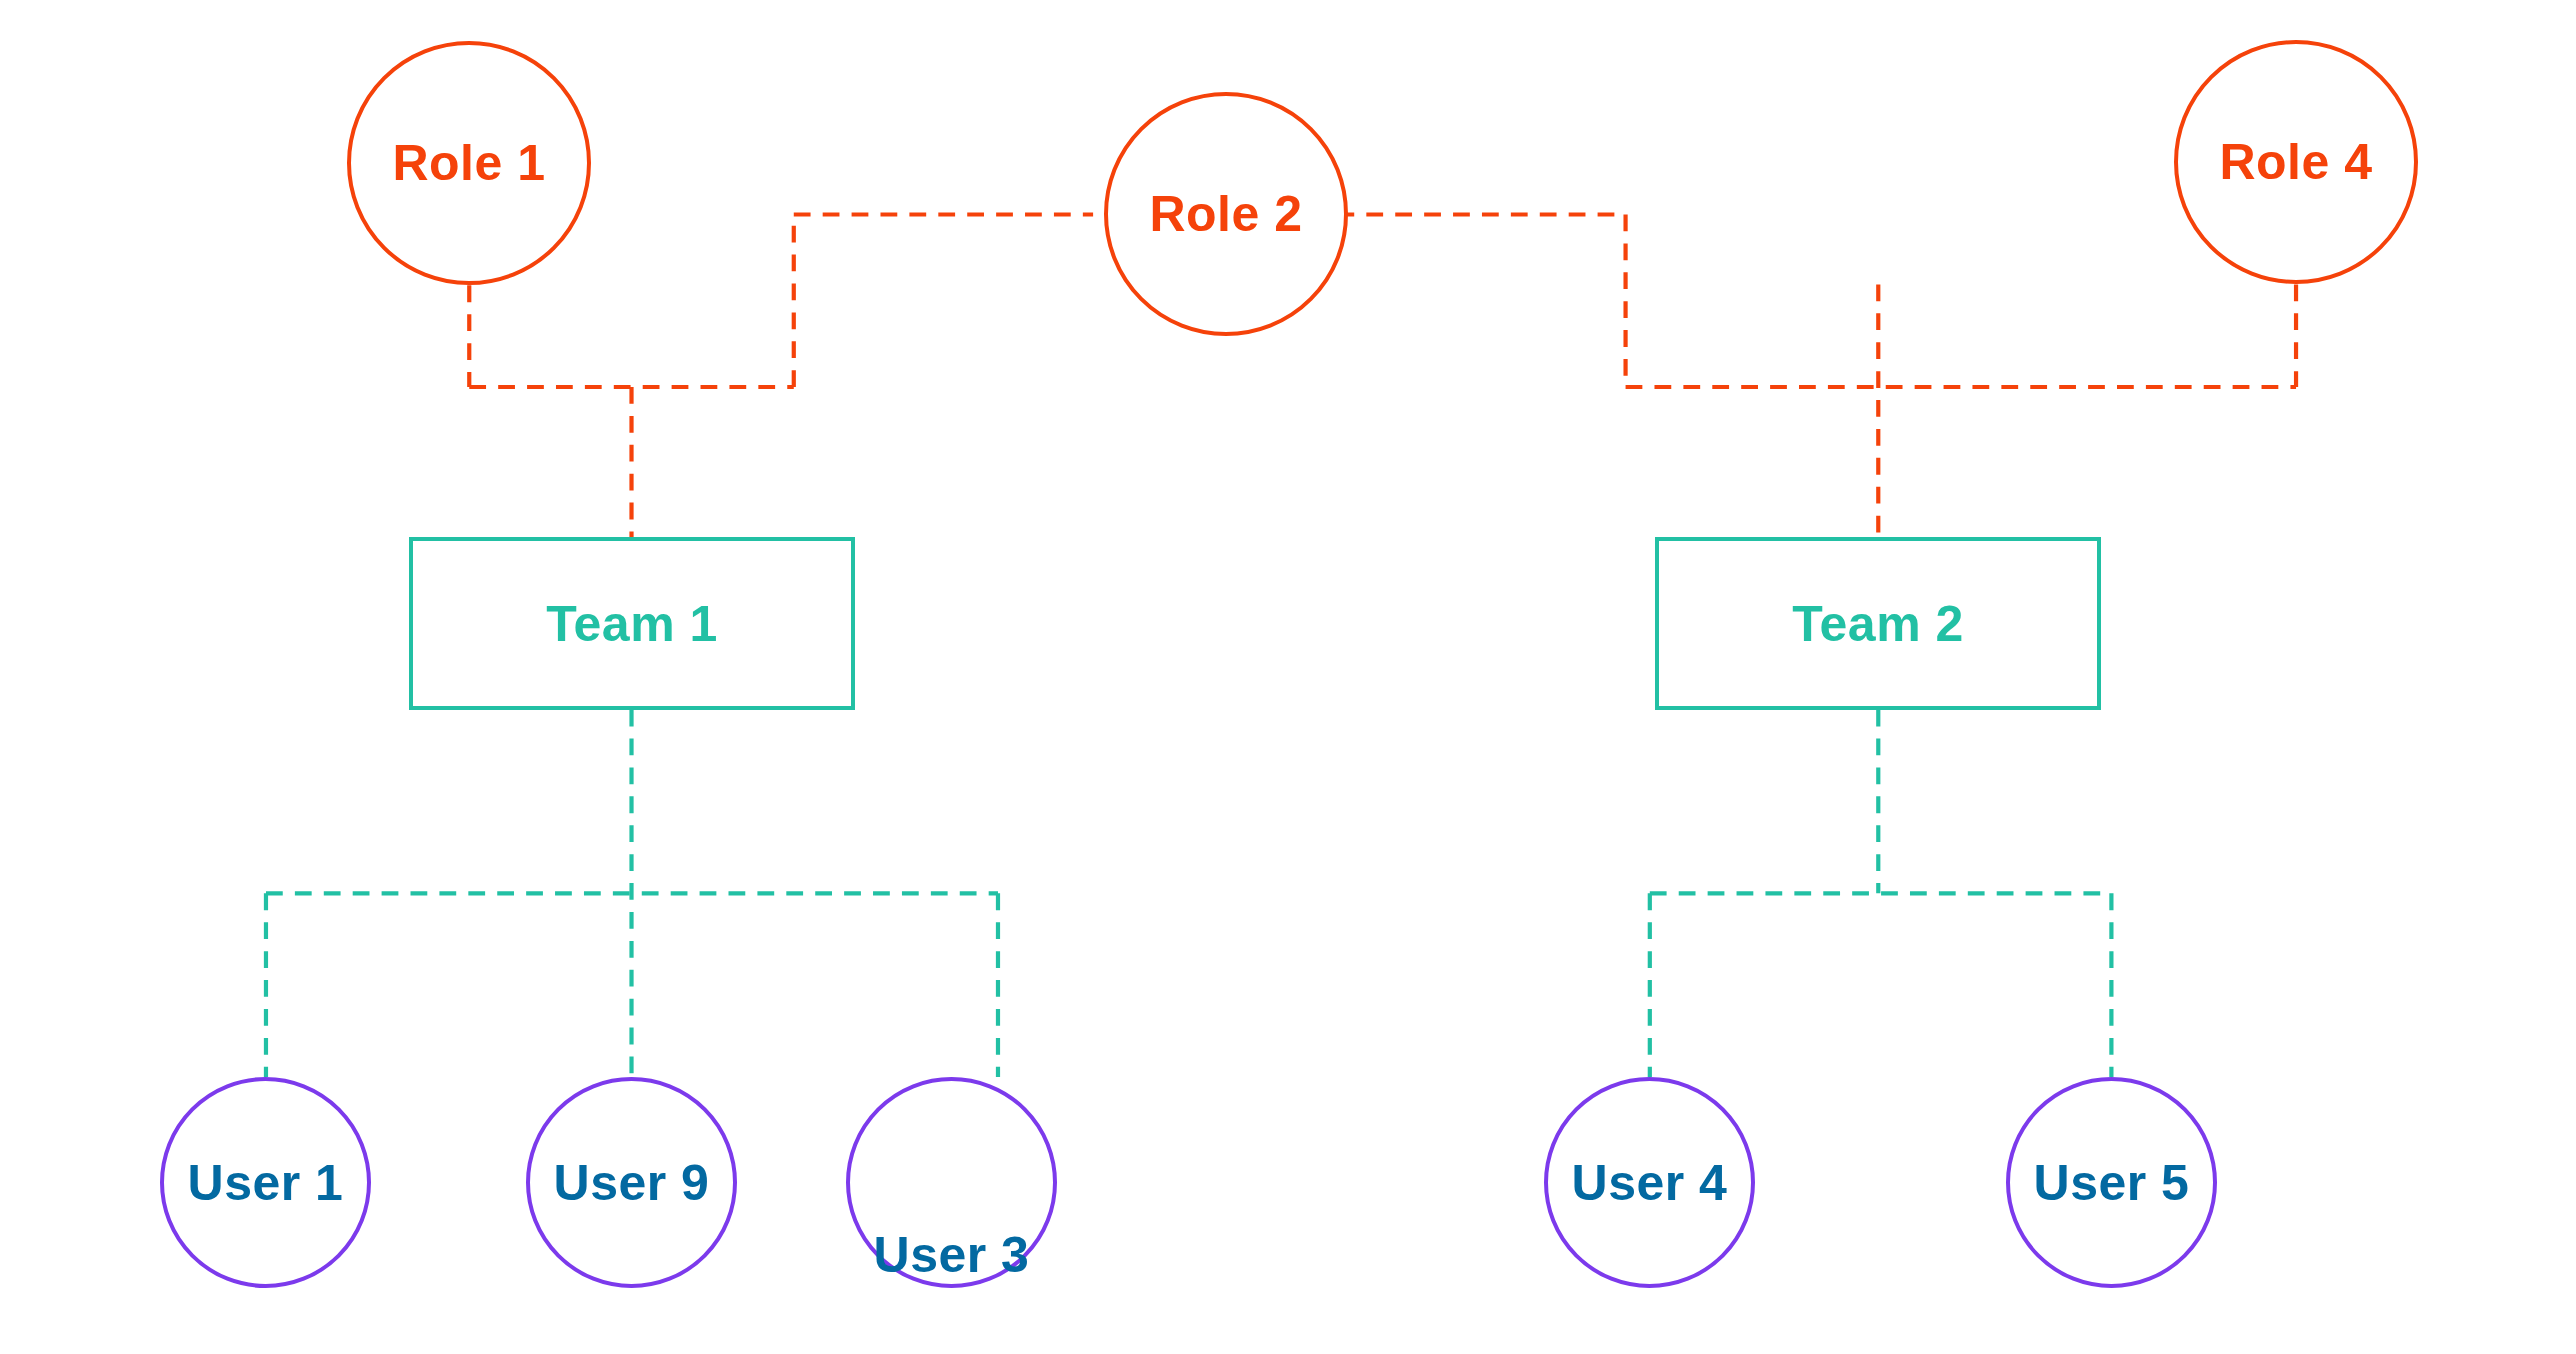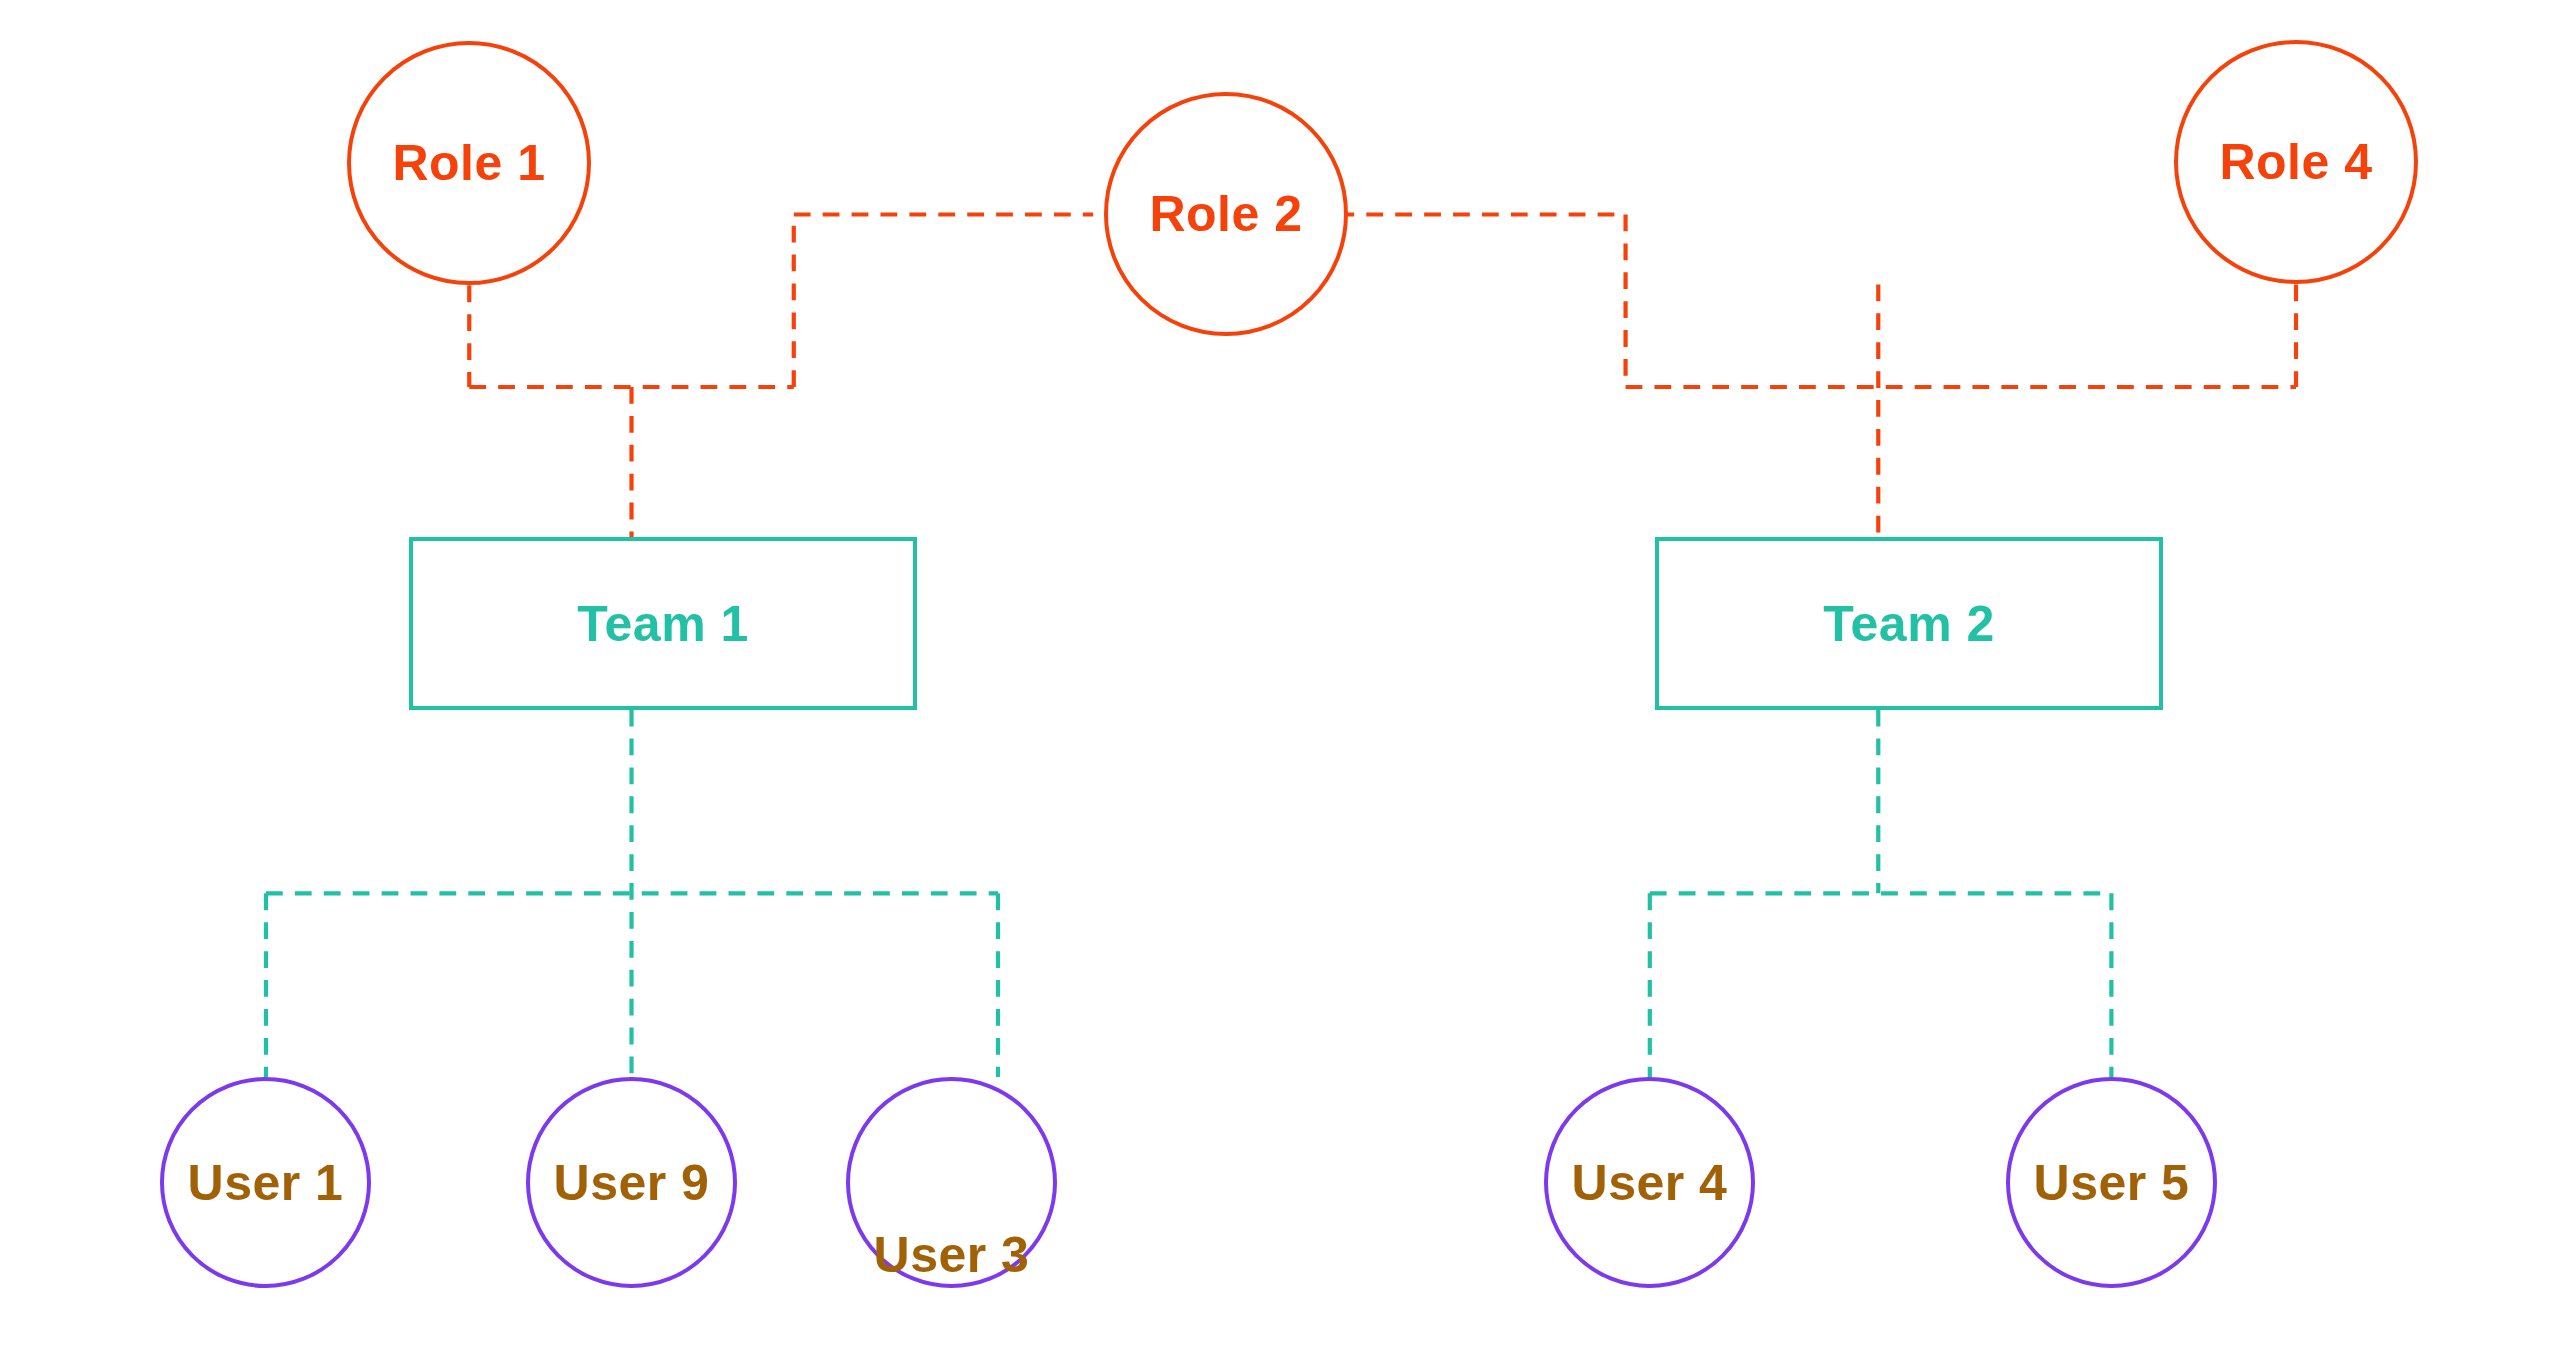--- a/index.html
+++ b/index.html
@@ -45,30 +45,30 @@
   }
   .node.circle { border-radius: 50%; }
 
   .role-node {
     width: 244px;
     height: 244px;
     border: 4.2px solid #f5420a;
     color: #f5420a;
   }
   .team-node {
-    width: 508px;
+    width: 446px;
     height: 173px;
     border: 4.7px solid #22c0a4;
     color: #22c0a4;
   }
   .user-node {
     width: 211px;
     height: 211px;
     border: 4.2px solid #7c3aec;
-    color: #a16207;
+    color: #0369a1;
   }
 
   
   #role-1 { left: 347px;  top: 41px;  }
   #role-2 { left: 1104px; top: 92px;  }
   #role-3 { left: 1756px; top: 40px;  }
   #role-4 { left: 2174px; top: 40px;  }
   #team-1 { left: 409px;  top: 537px; }
   #team-2 { left: 1655px; top: 537px; }
   #user-1 { left: 160px;  top: 1077px; }

